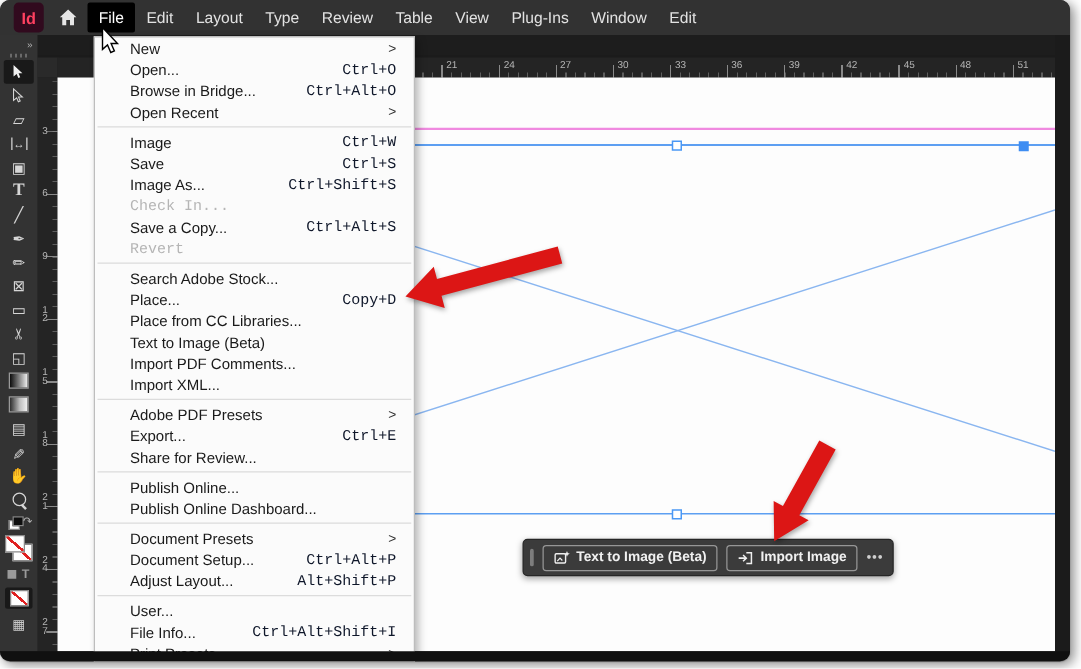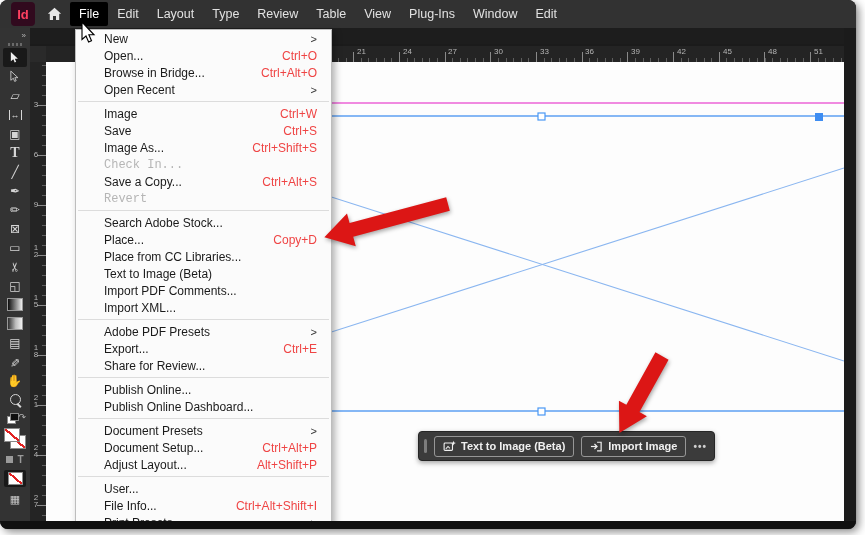--- a/index.html
+++ b/index.html
@@ -90,21 +90,21 @@
   #applynone{width:22px;height:17px;margin-top:5px;background:#191919;border-radius:2px;
              display:flex;align-items:center;justify-content:center;}
   #applynone .inner{width:13px;height:11px;}
   #screenmode{margin-top:6px;color:#c9c9c9;font-size:11px;}
 
   
   #filemenu{position:absolute;left:75px;top:29px;width:257px;background:#fbfbfb;border:1px solid #bdbdbd;
             box-shadow:3px 3px 7px rgba(0,0,0,.3);z-index:10;box-sizing:border-box;padding-bottom:6px;}
   .mrow{height:17px;display:flex;align-items:center;font-size:12px;color:#1a1a1a;padding:0 14px 0 28px;}
   .mrow .ml{flex:1;white-space:nowrap;}
-  .mrow .ms{color:#ef4444;white-space:nowrap;}
+  .mrow .ms{color:#0f172a;white-space:nowrap;font-family:Liberation Mono, monospace;}
   .mrow .sub{color:#333;font-size:11px;}
   .mrow.dis .ml{color:#b5b5b5;font-family:Liberation Mono, monospace;}
   .msep{height:1px;background:#dcdcdc;margin:3px 2px;}
 
   
   #ctxbar{position:absolute;left:418px;top:431px;height:28px;background:#3b3b3b;border:1px solid #262626;
           border-radius:4px;display:flex;align-items:center;padding:0 7px 0 5px;gap:7px;z-index:7;
           box-shadow:0 2px 5px rgba(0,0,0,.35);}
   #ctxgrip{width:3px;height:14px;border-radius:2px;background:#7d7d7d;}
   .ctxbtn{display:flex;align-items:center;gap:5px;border:1px solid #969696;border-radius:3px;

